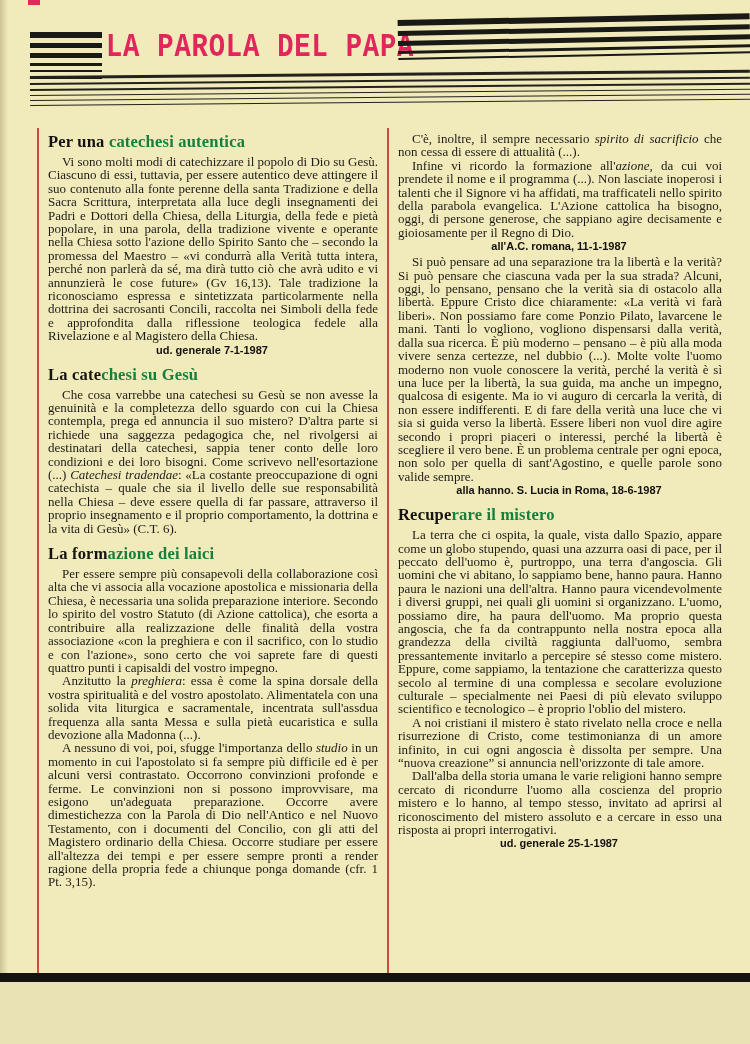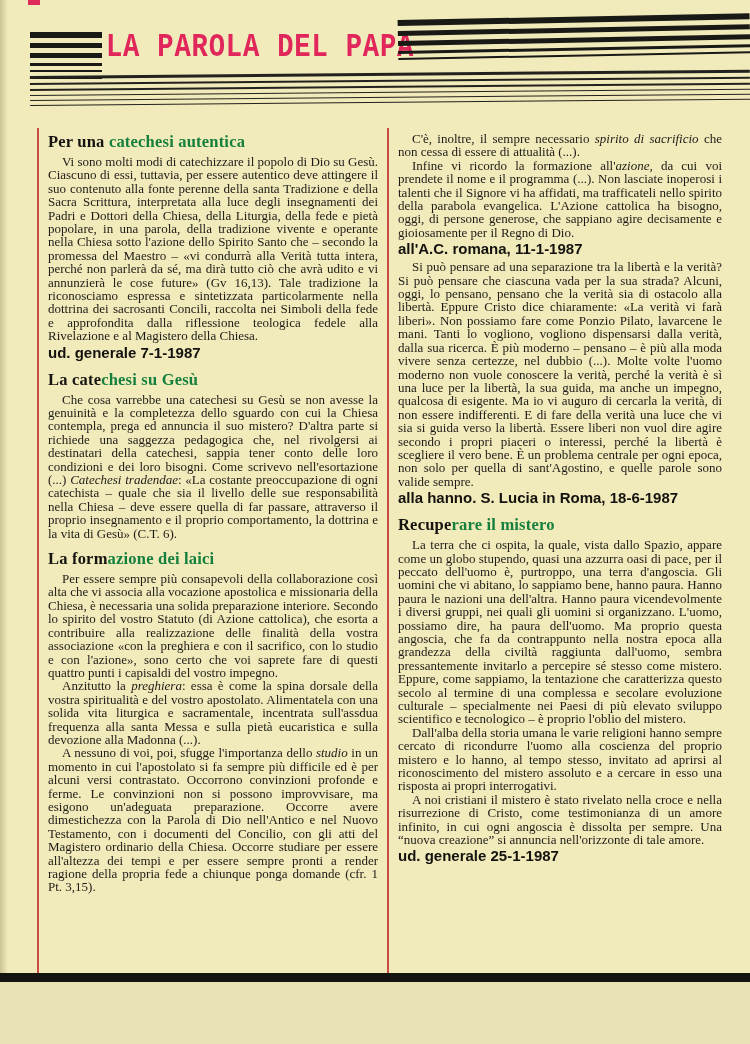--- a/index.html
+++ b/index.html
@@ -31,22 +31,22 @@
   .col{position:absolute;top:0;height:878px;overflow:hidden;}
   .col1{left:48px;width:330px;}
   .col2{left:398px;width:324px;}
   h2{margin:10px 0 3px;font-family:"Liberation Serif",serif;font-weight:700;
      font-size:16.5px;line-height:1.15;letter-spacing:.2px;color:#151310;}
   .sec:first-child h2{margin-top:1px;}
   h2 .hp{color:#15803d;}
   p.bp{margin:0;text-indent:14px;text-align:justify;font-size:13px;line-height:13.4px;
        -webkit-hyphens:auto;hyphens:auto;}
   .it{font-style:italic;}
-  .sig{margin:1px 2px 3px 0;text-align:left;font-family:"Liberation Sans",sans-serif;
-       font-size:15px;font-weight:700;color:#14120f;}
+  .sig{margin:1px 2px 3px 0;text-align:center;font-family:"Liberation Sans",sans-serif;
+       font-size:11px;font-weight:700;color:#14120f;}
   
   .footline{position:absolute;left:0;top:1003px;width:750px;height:26px;}
   .pagenum{position:absolute;left:55px;top:4px;font-family:"Liberation Sans",sans-serif;
            font-size:14px;font-weight:600;color:#1c1a16;}
   .archive{position:absolute;left:0;top:6px;width:100%;text-align:right;
            font-family:"Liberation Sans",sans-serif;font-size:21px;color:#2a2722;}
   .bottom-strip{position:absolute;left:0;bottom:0;width:750px;height:9px;background:#141310;}
 </style>
 </head>
 <body>
@@ -113,22 +113,22 @@
       </section>
 
       <section class="sec">
         <p class="bp">Si può pensare ad una separazione tra la libertà e la verità? Si può pensare che ciascuna vada per la sua strada? Alcuni, oggi, lo pensano, pensano che la verità sia di ostacolo alla libertà. Eppure Cristo dice chiaramente: «La verità vi farà liberi». Non possiamo fare come Ponzio Pilato, lavarcene le mani. Tanti lo vogliono, vogliono dispensarsi dalla verità, dalla sua ricerca. È più moderno – pensano – è più alla moda vivere senza certezze, nel dubbio (...). Molte volte l'uomo moderno non vuole conoscere la verità, perché la verità è sì una luce per la libertà, la sua guida, ma anche un impegno, qualcosa di esigente. Ma io vi auguro di cercarla la verità, di non essere indifferenti. E di fare della verità una luce che vi sia si guida verso la libertà. Essere liberi non vuol dire agire secondo i propri piaceri o interessi, perché la libertà è scegliere il vero bene. È un problema centrale per ogni epoca, non solo per quella di sant'Agostino, e quelle parole sono valide sempre.</p>
         <div class="sig"><span>alla hanno. S. Lucia in Roma,</span><span> 18-6-1987</span></div>
       </section>
 
       <section class="sec">
         <h2><span class="hb">Recupe</span><span class="hp">rare il mistero</span></h2>
         <p class="bp">La terra che ci ospita, la quale, vista dallo Spazio, appare come un globo stupendo, quasi una azzurra oasi di pace, per il peccato dell'uomo è, purtroppo, una terra d'angoscia. Gli uomini che vi abitano, lo sappiamo bene, hanno paura. Hanno paura le nazioni una dell'altra. Hanno paura vicendevolmente i diversi gruppi, nei quali gli uomini si organizzano. L'uomo, possiamo dire, ha paura dell'uomo. Ma proprio questa angoscia, che fa da contrappunto nella nostra epoca alla grandezza della civiltà raggiunta dall'uomo, sembra pressantemente invitarlo a percepire sé stesso come mistero. Eppure, come sappiamo, la tentazione che caratterizza questo secolo al termine di una complessa e secolare evoluzione culturale – specialmente nei Paesi di più elevato sviluppo scientifico e tecnologico – è proprio l'oblio del mistero.</p>
+        <p class="bp">A noi cristiani il mistero è stato rivelato nella croce e nella risurrezione di Cristo, come testimonianza di un amore infinito, in cui ogni angoscia è dissolta per sempre. Una “nuova creazione” si annuncia nell'orizzonte di tale amore.</p>
         <p class="bp">Dall'alba della storia umana le varie religioni hanno sempre cercato di ricondurre l'uomo alla coscienza del proprio mistero e lo hanno, al tempo stesso, invitato ad aprirsi al riconoscimento del mistero assoluto e a cercare in esso una risposta ai propri interrogativi.</p>
-        <p class="bp">A noi cristiani il mistero è stato rivelato nella croce e nella risurrezione di Cristo, come testimonianza di un amore infinito, in cui ogni angoscia è dissolta per sempre. Una “nuova creazione” si annuncia nell'orizzonte di tale amore.</p>
         <div class="sig"><span>ud. generale</span><span> 25-1-1987</span></div>
       </section>
     </div>
   </div>
 
   <div class="footline">
     <span class="pagenum">8</span>
     <span class="archive">Archivio Don Orione - Roma</span>
   </div>
   <div class="bottom-strip"></div>

